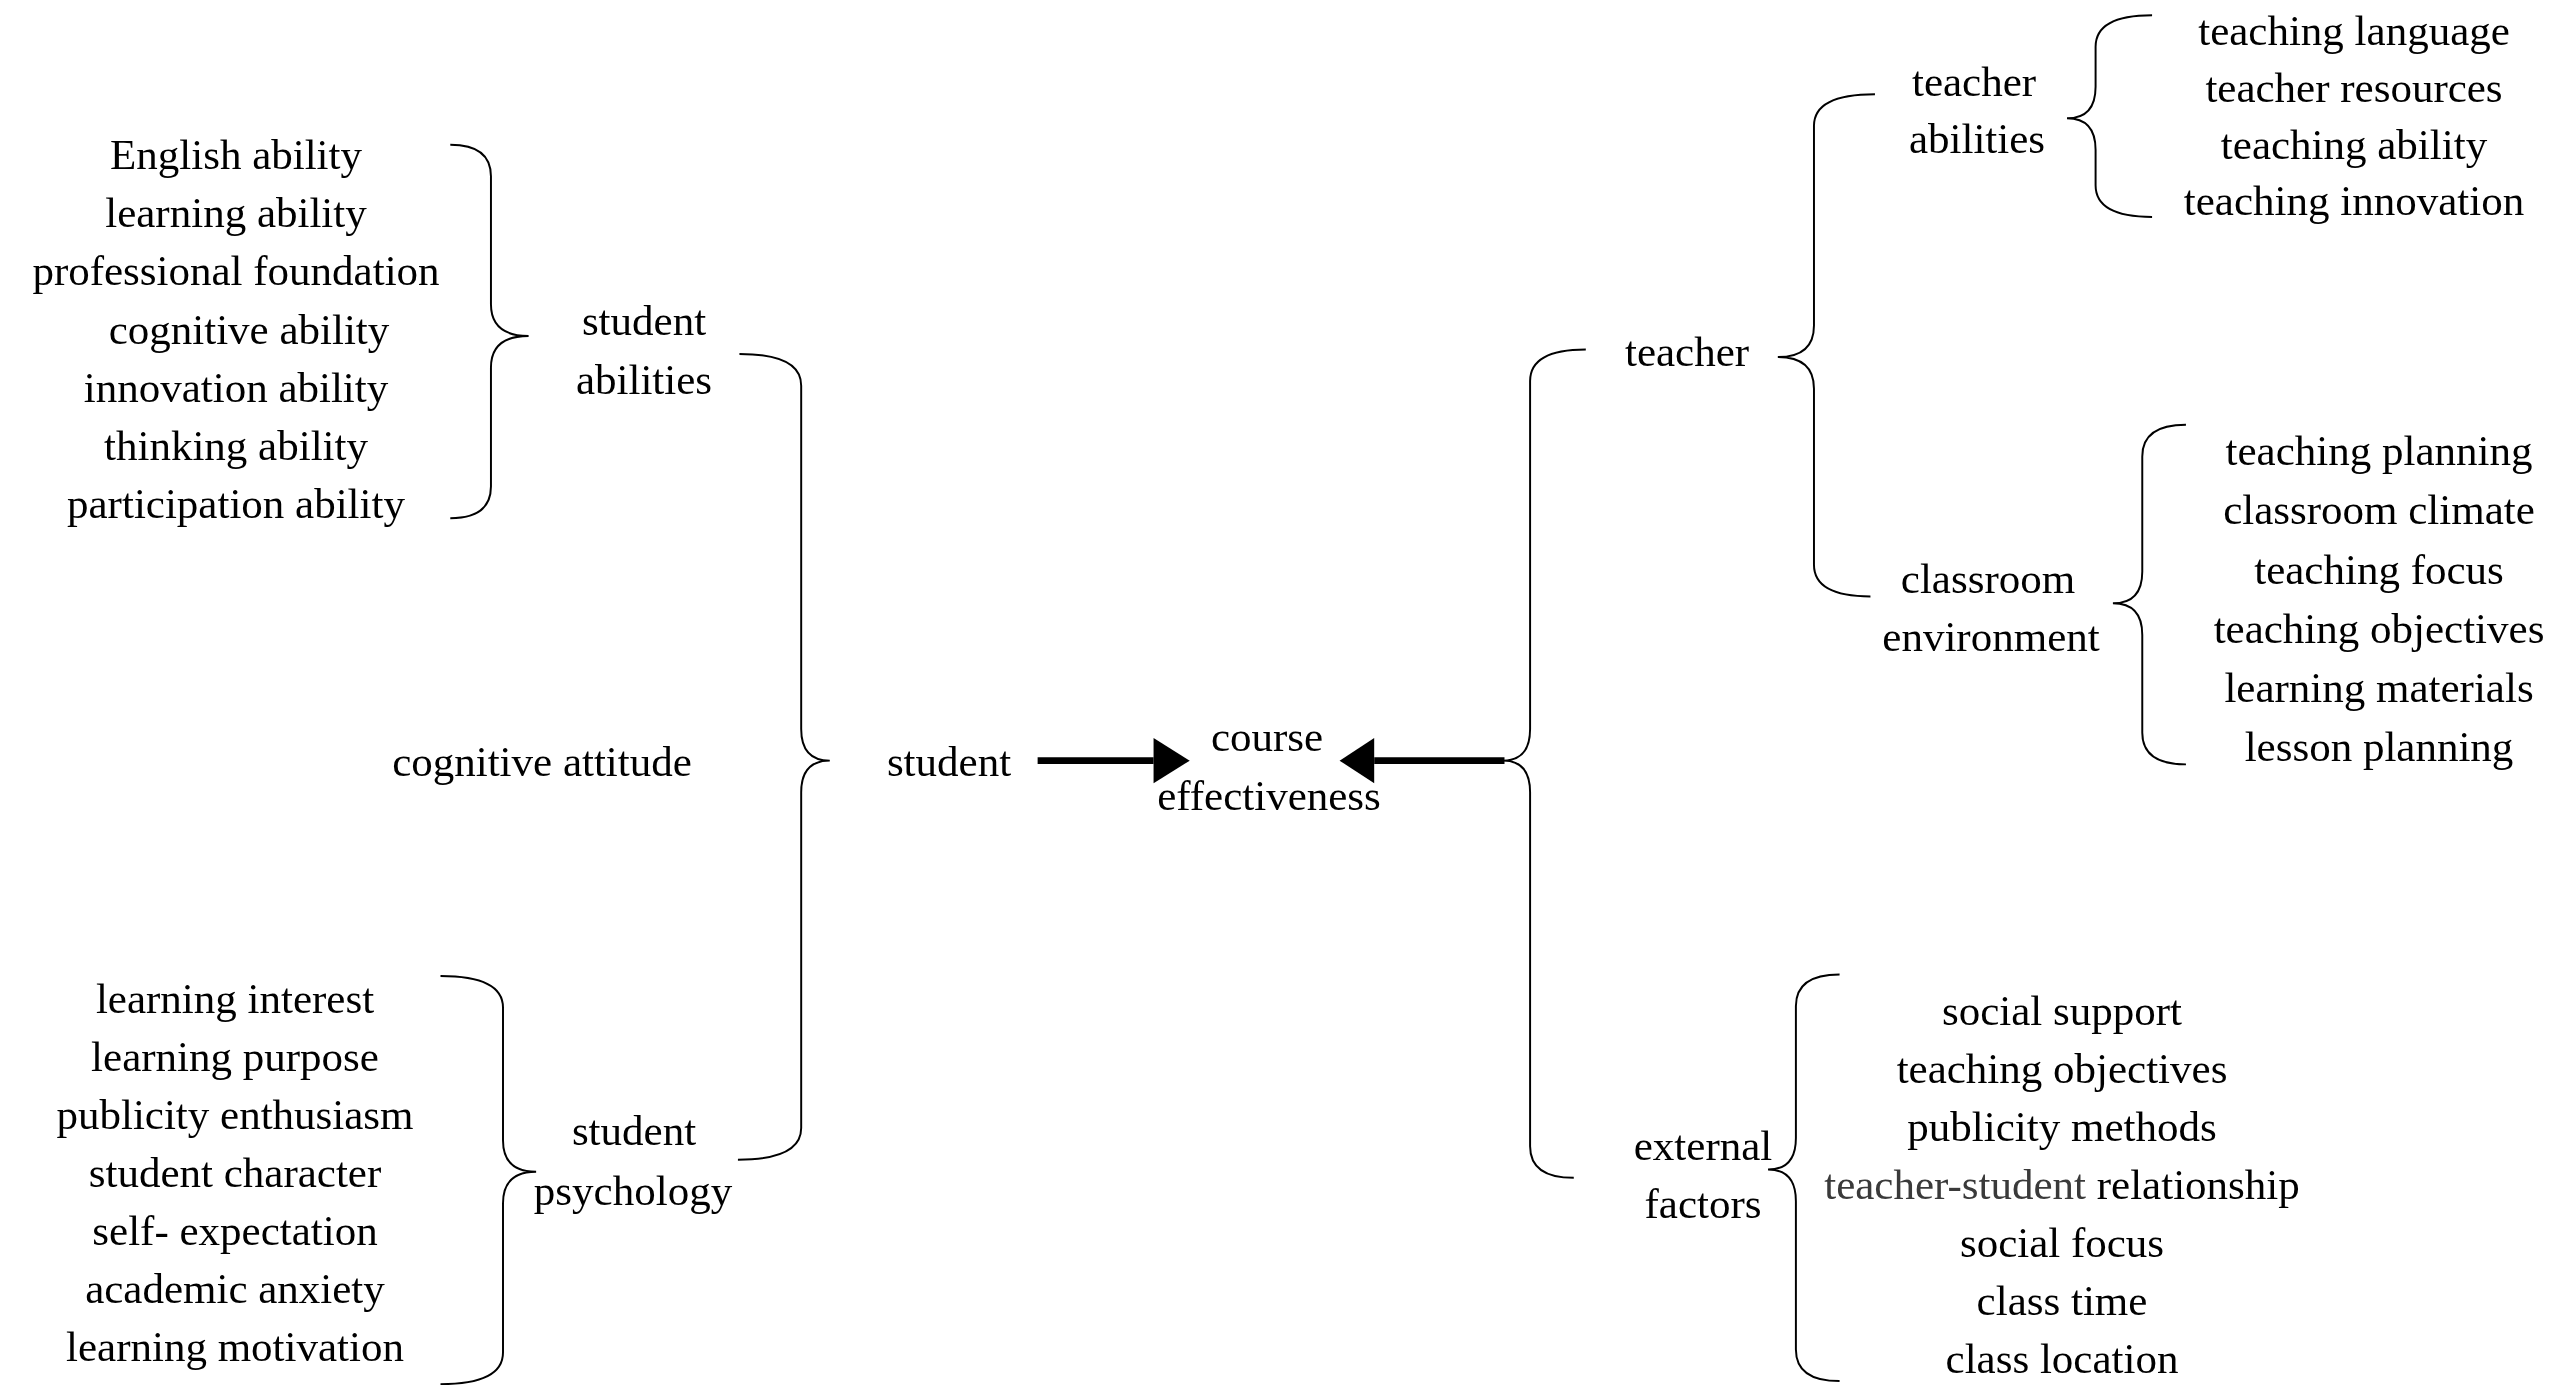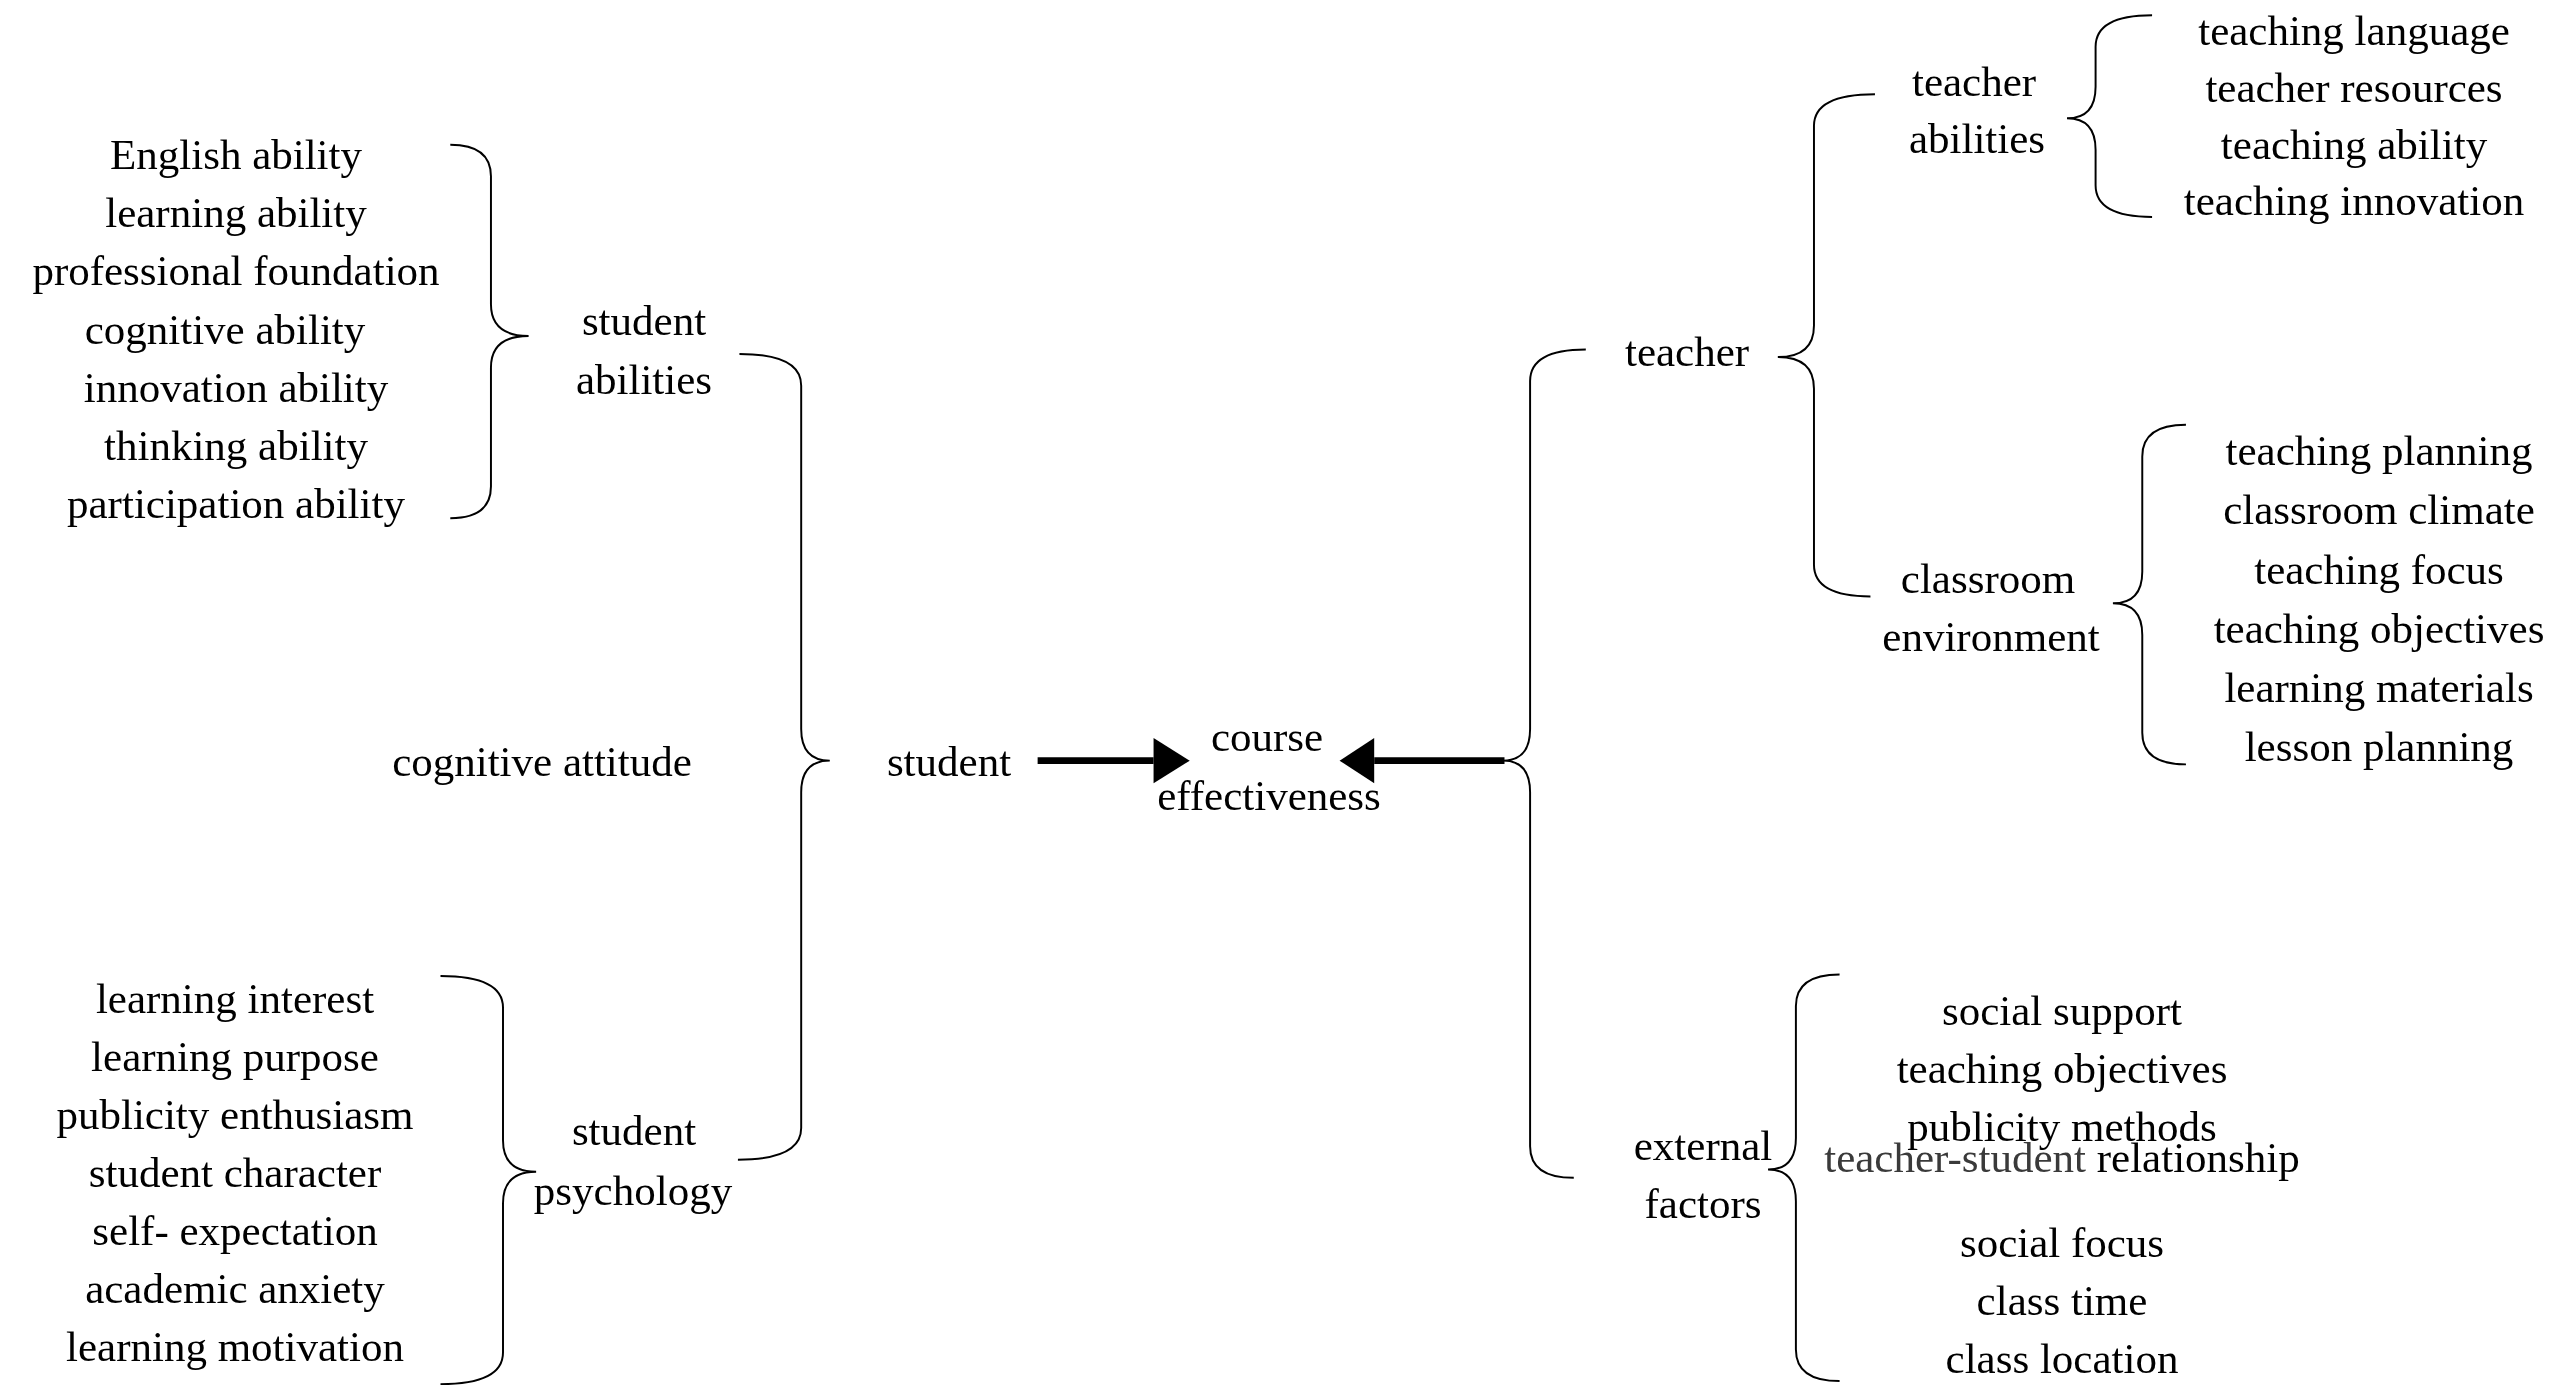--- a/index.html
+++ b/index.html
@@ -35,21 +35,21 @@
       <g>
         <line x1="1998" y1="1010" x2="1825" y2="1010" stroke="#000000" stroke-width="9"></line>
         <polygon points="1825,980 1825,1040 1779,1010" fill="#000000"></polygon>
       </g>
     </svg>
 
   <div>
     <div class="t" style="left:236px;top:154px">English ability</div>
     <div class="t" style="left:236px;top:212px">learning ability</div>
     <div class="t" style="left:236px;top:270px">professional foundation</div>
-    <div class="t" style="left:225px;top:329px">cognitive ability</div>
+    <div class="t" style="left:249px;top:329px">cognitive ability</div>
     <div class="t" style="left:236px;top:387px">innovation ability</div>
     <div class="t" style="left:236px;top:445px">thinking ability</div>
     <div class="t" style="left:236px;top:503px">participation ability</div>
   </div>
 
   <div>
     <div class="t" style="left:235px;top:998px">learning interest</div>
     <div class="t" style="left:235px;top:1056px">learning purpose</div>
     <div class="t" style="left:235px;top:1114px">publicity enthusiasm</div>
     <div class="t" style="left:235px;top:1172px">student character</div>
@@ -89,21 +89,21 @@
     <div class="t" style="left:2379px;top:569px">teaching focus</div>
     <div class="t" style="left:2379px;top:628px">teaching objectives</div>
     <div class="t" style="left:2379px;top:687px">learning materials</div>
     <div class="t" style="left:2379px;top:746px">lesson planning</div>
   </div>
 
   <div>
     <div class="t" style="left:2062px;top:1010px">social support</div>
     <div class="t" style="left:2062px;top:1068px">teaching objectives</div>
     <div class="t" style="left:2062px;top:1126px">publicity methods</div>
-    <div class="t" style="left:2062px;top:1157px">
+    <div class="t" style="left:2062px;top:1184px">
       <span class="muted">teacher-student</span>
       <span>relationship</span>
     </div>
     <div class="t" style="left:2062px;top:1242px">social focus</div>
     <div class="t" style="left:2062px;top:1300px">class time</div>
     <div class="t" style="left:2062px;top:1358px">class location</div>
   </div>
 
 </div>
 

